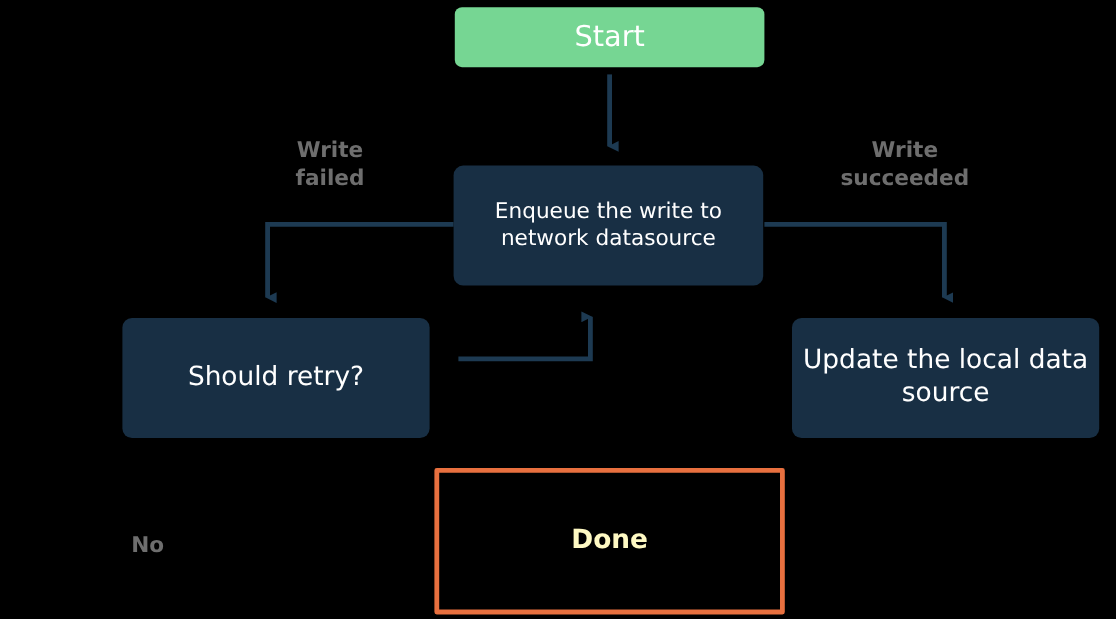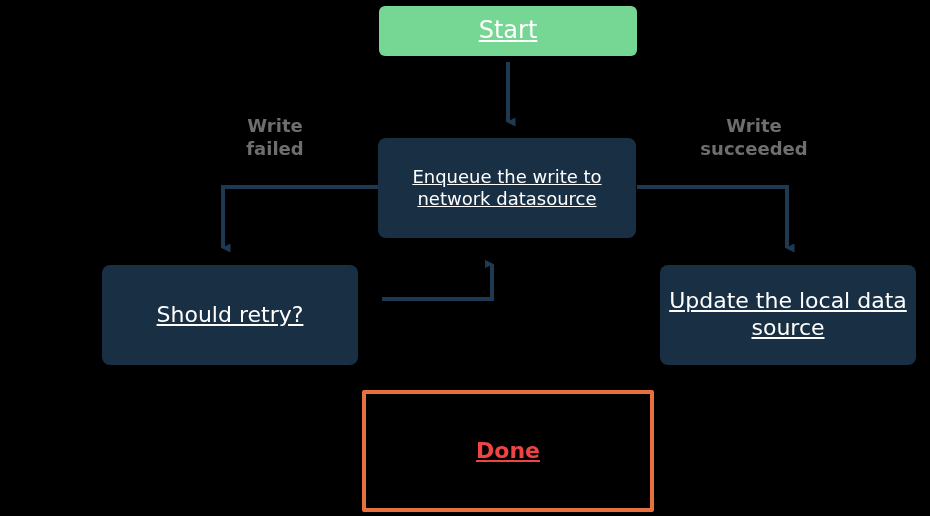--- a/index.html
+++ b/index.html
@@ -16,21 +16,20 @@
     font-family: "DejaVu Sans", "Liberation Sans", sans-serif;
   }
   .node {
     position: absolute;
     display: flex;
     align-items: center;
     justify-content: center;
     text-align: center;
     box-sizing: border-box;
     line-height: 1.22;
-    text-decoration: underline;
   }
   .node-start {
     left: 379px;
     top: 6px;
     width: 258px;
     height: 50px;
     background: #76d693;
     border-radius: 6px;
     color: #ffffff;
     font-size: 24px;
@@ -70,21 +69,21 @@
     padding: 0 6px;
   }
   .node-done {
     left: 362px;
     top: 390px;
     width: 292px;
     height: 122px;
     background: transparent;
     border: 4px solid #e8703f;
     border-radius: 2px;
-    color: #ef4444;
+    color: #fef9c3;
     font-size: 22px;
     font-weight: bold;
   }
   .edge-label {
     position: absolute;
     color: #6e6e6e;
     font-size: 18px;
     font-weight: bold;
     text-align: center;
     line-height: 1.28;
@@ -160,14 +159,15 @@
     <span>Done</span>
   </div>
 
   <div class="edge-label lbl-write-failed">Write
 failed</div>
 
   <div class="edge-label lbl-write-succeeded">Write
 succeeded</div>
 
 
+  <div class="edge-label lbl-no">No</div>
 
 </div>
 
 </body></html>

